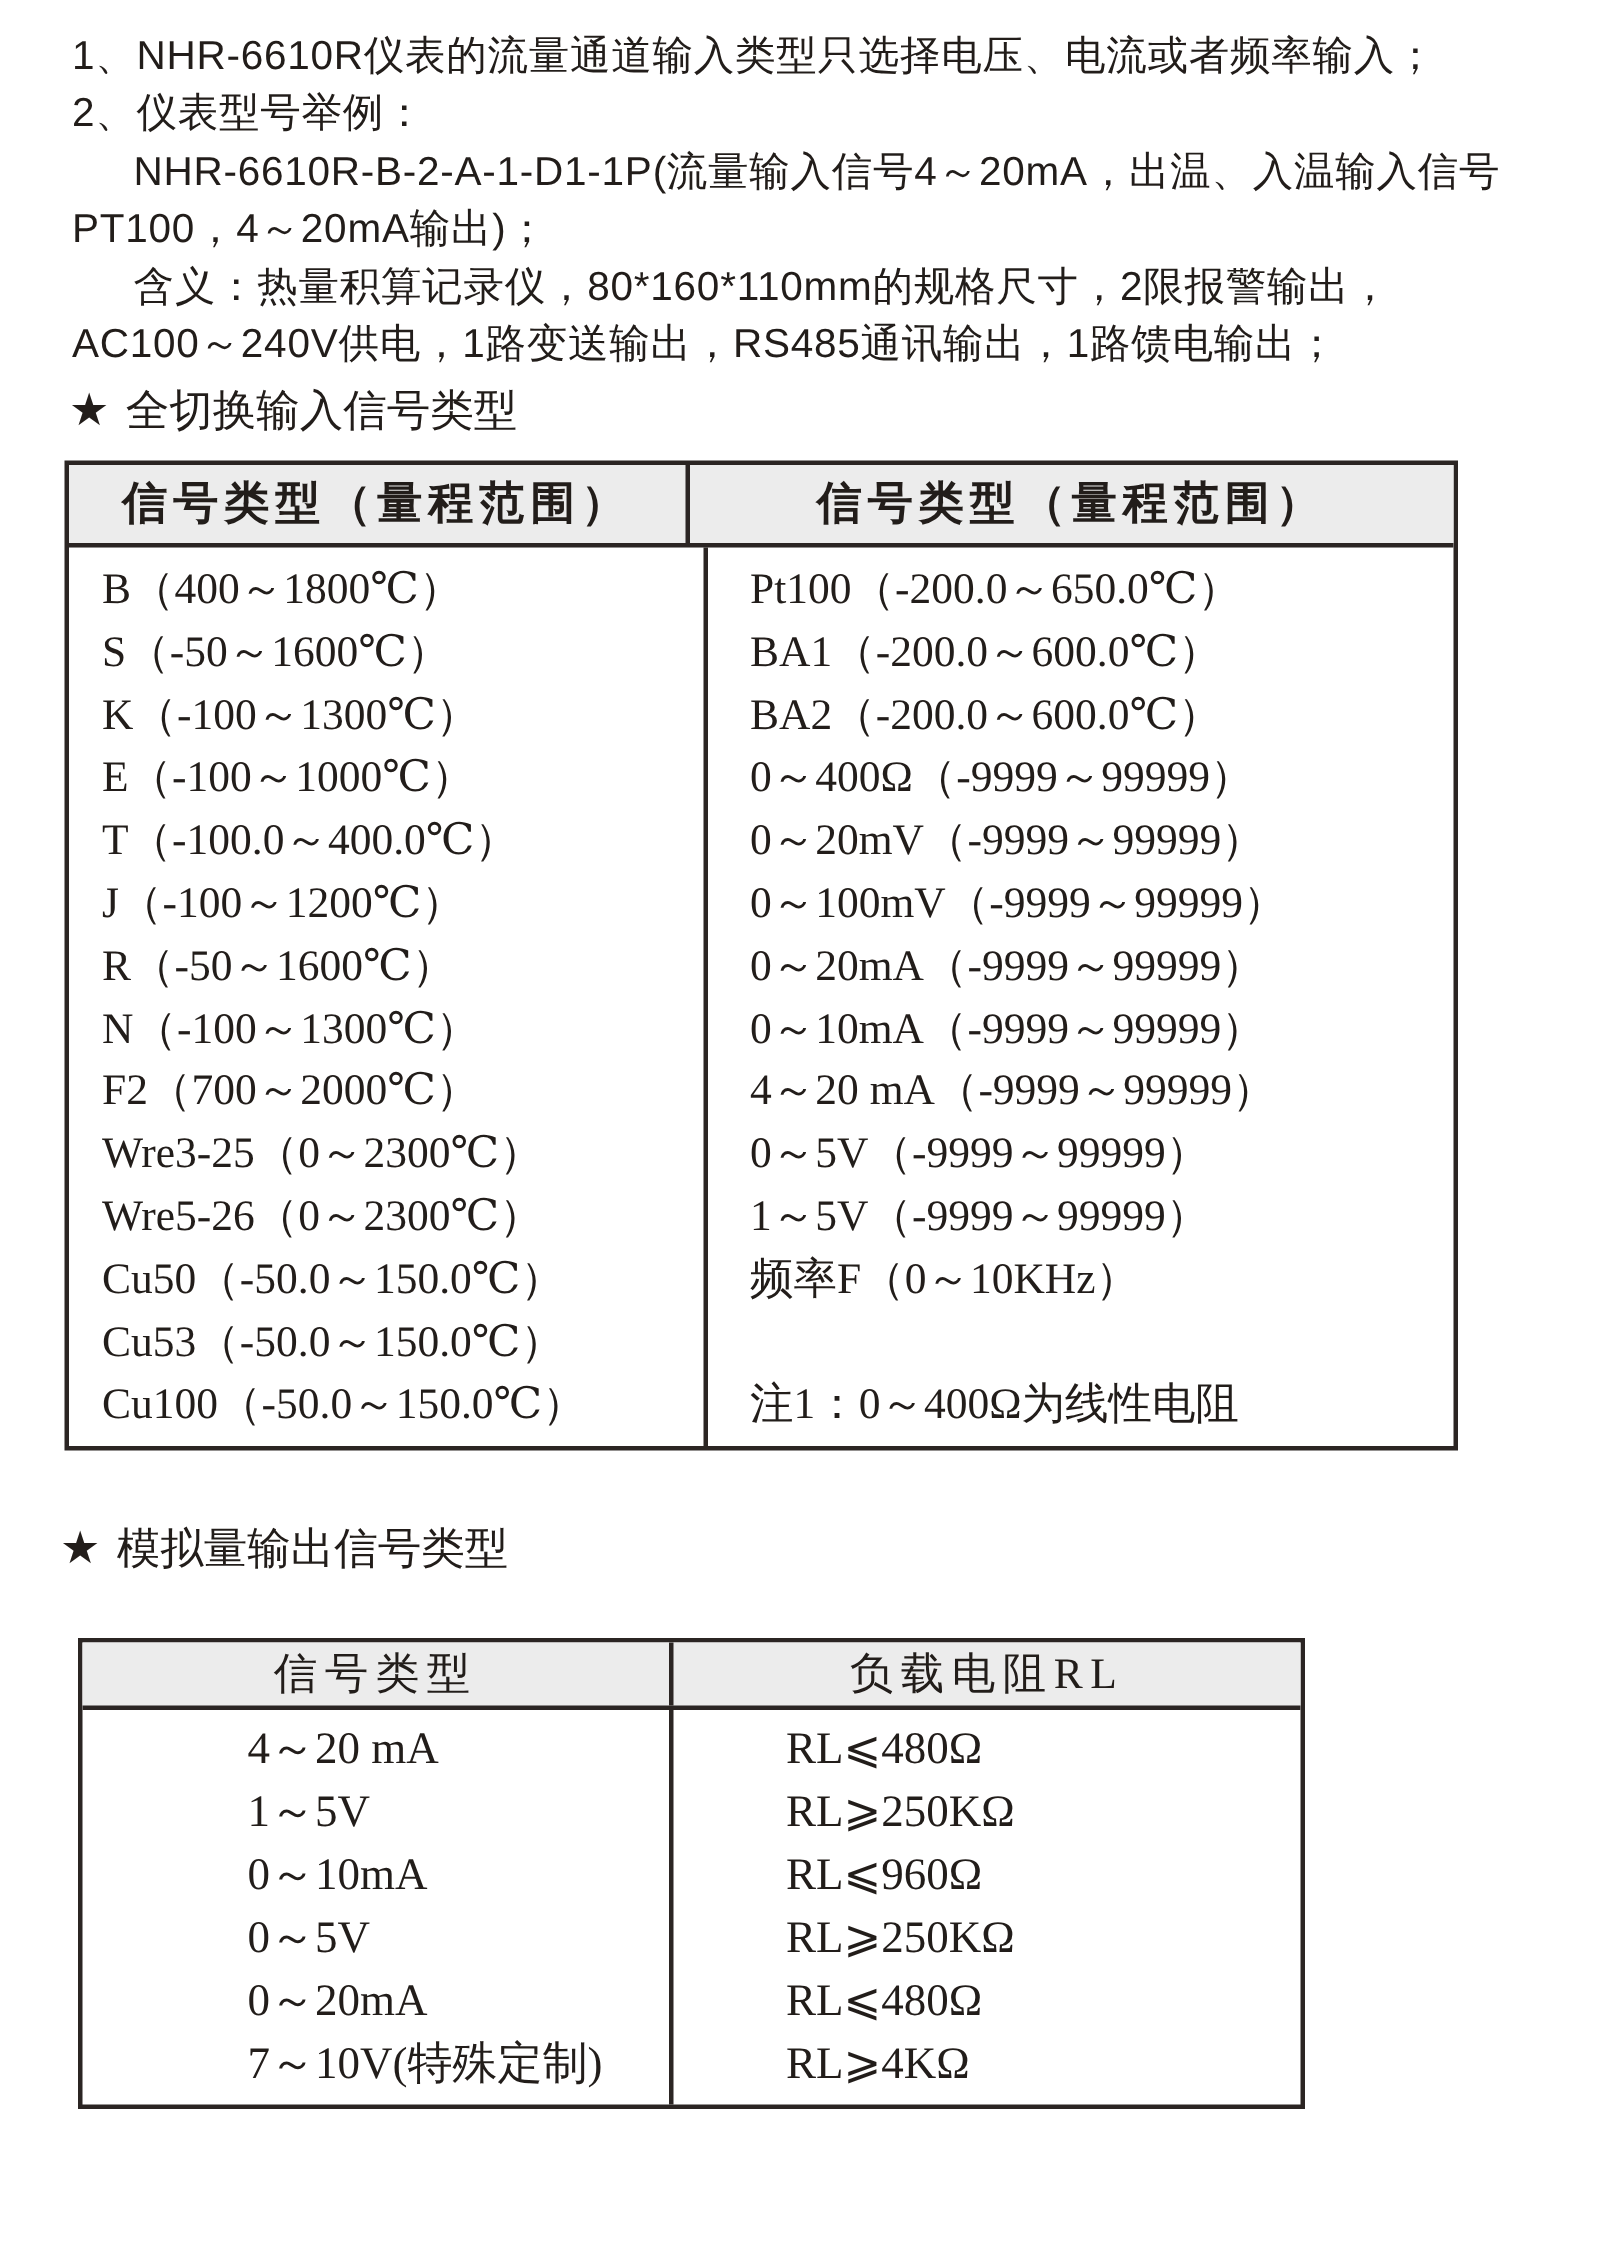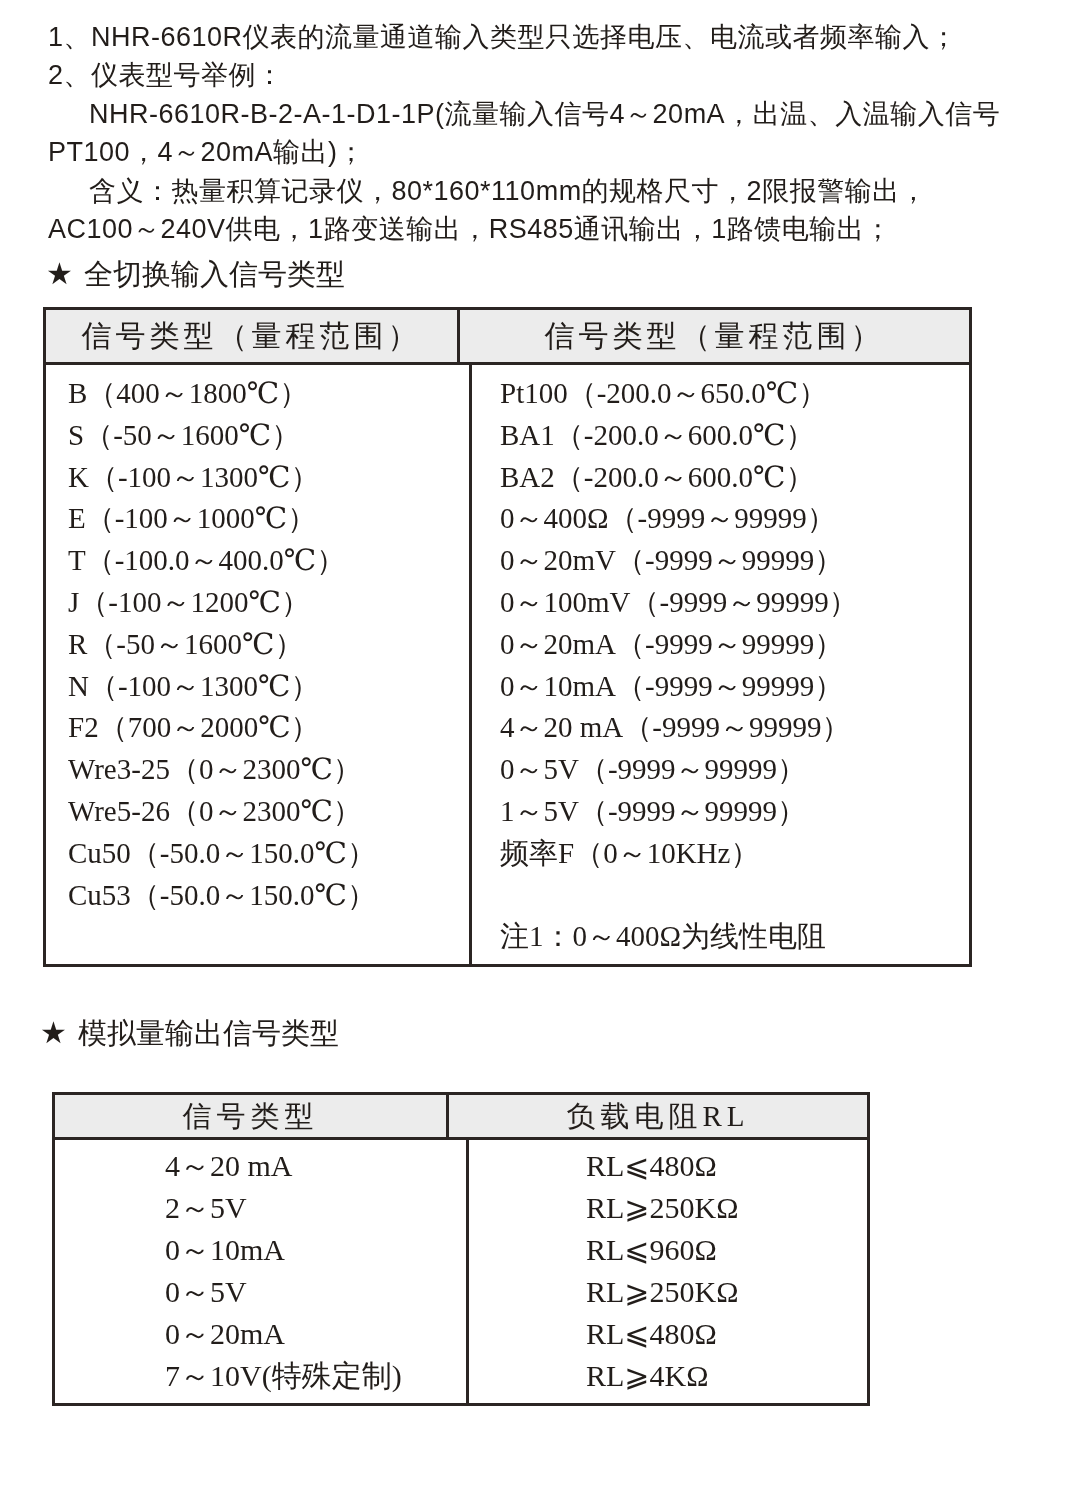--- a/index.html
+++ b/index.html
@@ -55,34 +55,34 @@
     display:flex;
     font-family:"Liberation Serif","DejaVu Serif",serif;
   }
   .c2{ flex:1; border-left:3px solid var(--border); }
   .t-line{ white-space:nowrap; }
   .t-line:empty::before{ content:"\00a0"; }
 
   
   .t1{ left:43px; top:307px; width:929px; }
   .t1 .c1{ width:411px; }
-  .t1 .t-head{ font-size:30px; line-height:52px; letter-spacing:4px; }
+  .t1 .t-head{ font-size:30px; line-height:52px; letter-spacing:4px;font-weight:bold; }
   .t1 .t-body{ font-size:29px; line-height:41.8px;gap:12px; }
   .t1 .t-body .tc{ padding-top:8px; padding-bottom:6px; }
   .t1 .t-body .c1{ padding-left:22px; }
   .t1 .t-body .c2{ padding-left:28px; }
 
   
   .t2{ left:52px; top:1092px; width:818px; }
   .t2 .c1{ width:391px; }
   .t2 .t-head{ font-size:29px; line-height:42px; letter-spacing:5px; }
   .t2 .t-body{ font-size:30px; line-height:42px; }
   .t2 .t-body .tc{ padding-top:5px; padding-bottom:6px; }
   .t2 .t-body .c1{ padding-left:110px;border-radius:23px; }
-  .t2 .t-body .c2{ padding-left:117px;margin-left:20px; }
+  .t2 .t-body .c2{ padding-left:75px; }
 </style>
 </head>
 <body>
 
 <div class="intro">
 
 <div class="intro-line">1、NHR-6610R仪表的流量通道输入类型只选择电压、电流或者频率输入；</div>
     <div class="intro-line">2、仪表型号举例：</div>
     <div class="intro-line indented">NHR-6610R-B-2-A-1-D1-1P(流量输入信号4～20mA，出温、入温输入信号</div>
     <div class="intro-line">PT100，4～20mA输出)；</div>
@@ -109,20 +109,21 @@
         <div class="t-line">E（-100～1000℃）</div>
         <div class="t-line">T（-100.0～400.0℃）</div>
         <div class="t-line">J（-100～1200℃）</div>
         <div class="t-line">R（-50～1600℃）</div>
         <div class="t-line">N（-100～1300℃）</div>
         <div class="t-line">F2（700～2000℃）</div>
         <div class="t-line">Wre3-25（0～2300℃）</div>
         <div class="t-line">Wre5-26（0～2300℃）</div>
         <div class="t-line">Cu50（-50.0～150.0℃）</div>
         <div class="t-line">Cu53（-50.0～150.0℃）</div>
+        <div class="t-line">Cu100（-50.0～150.0℃）</div>
       </div>
     <div class="tc c2">
 
     <div class="t-line">Pt100（-200.0～650.0℃）</div>
         <div class="t-line">BA1（-200.0～600.0℃）</div>
         <div class="t-line">BA2（-200.0～600.0℃）</div>
         <div class="t-line">0～400Ω（-9999～99999）</div>
         <div class="t-line">0～20mV（-9999～99999）</div>
         <div class="t-line">0～100mV（-9999～99999）</div>
         <div class="t-line">0～20mA（-9999～99999）</div>
@@ -144,21 +145,21 @@
 
 <div class="tbl t2">
   <div class="t-head">
     <div class="th c1">信号类型</div>
     <div class="th c2">负载电阻RL</div>
   </div>
   <div class="t-body">
     <div class="tc c1">
 
     <div class="t-line">4～20 mA</div>
-        <div class="t-line">2～5V</div>
+        <div class="t-line">1～5V</div>
         <div class="t-line">0～10mA</div>
         <div class="t-line">0～5V</div>
         <div class="t-line">0～20mA</div>
         <div class="t-line">7～10V(特殊定制)</div>
       </div>
     <div class="tc c2">
 
     <div class="t-line">RL⩽480Ω</div>
         <div class="t-line">RL⩾250KΩ</div>
         <div class="t-line">RL⩽960Ω</div>

